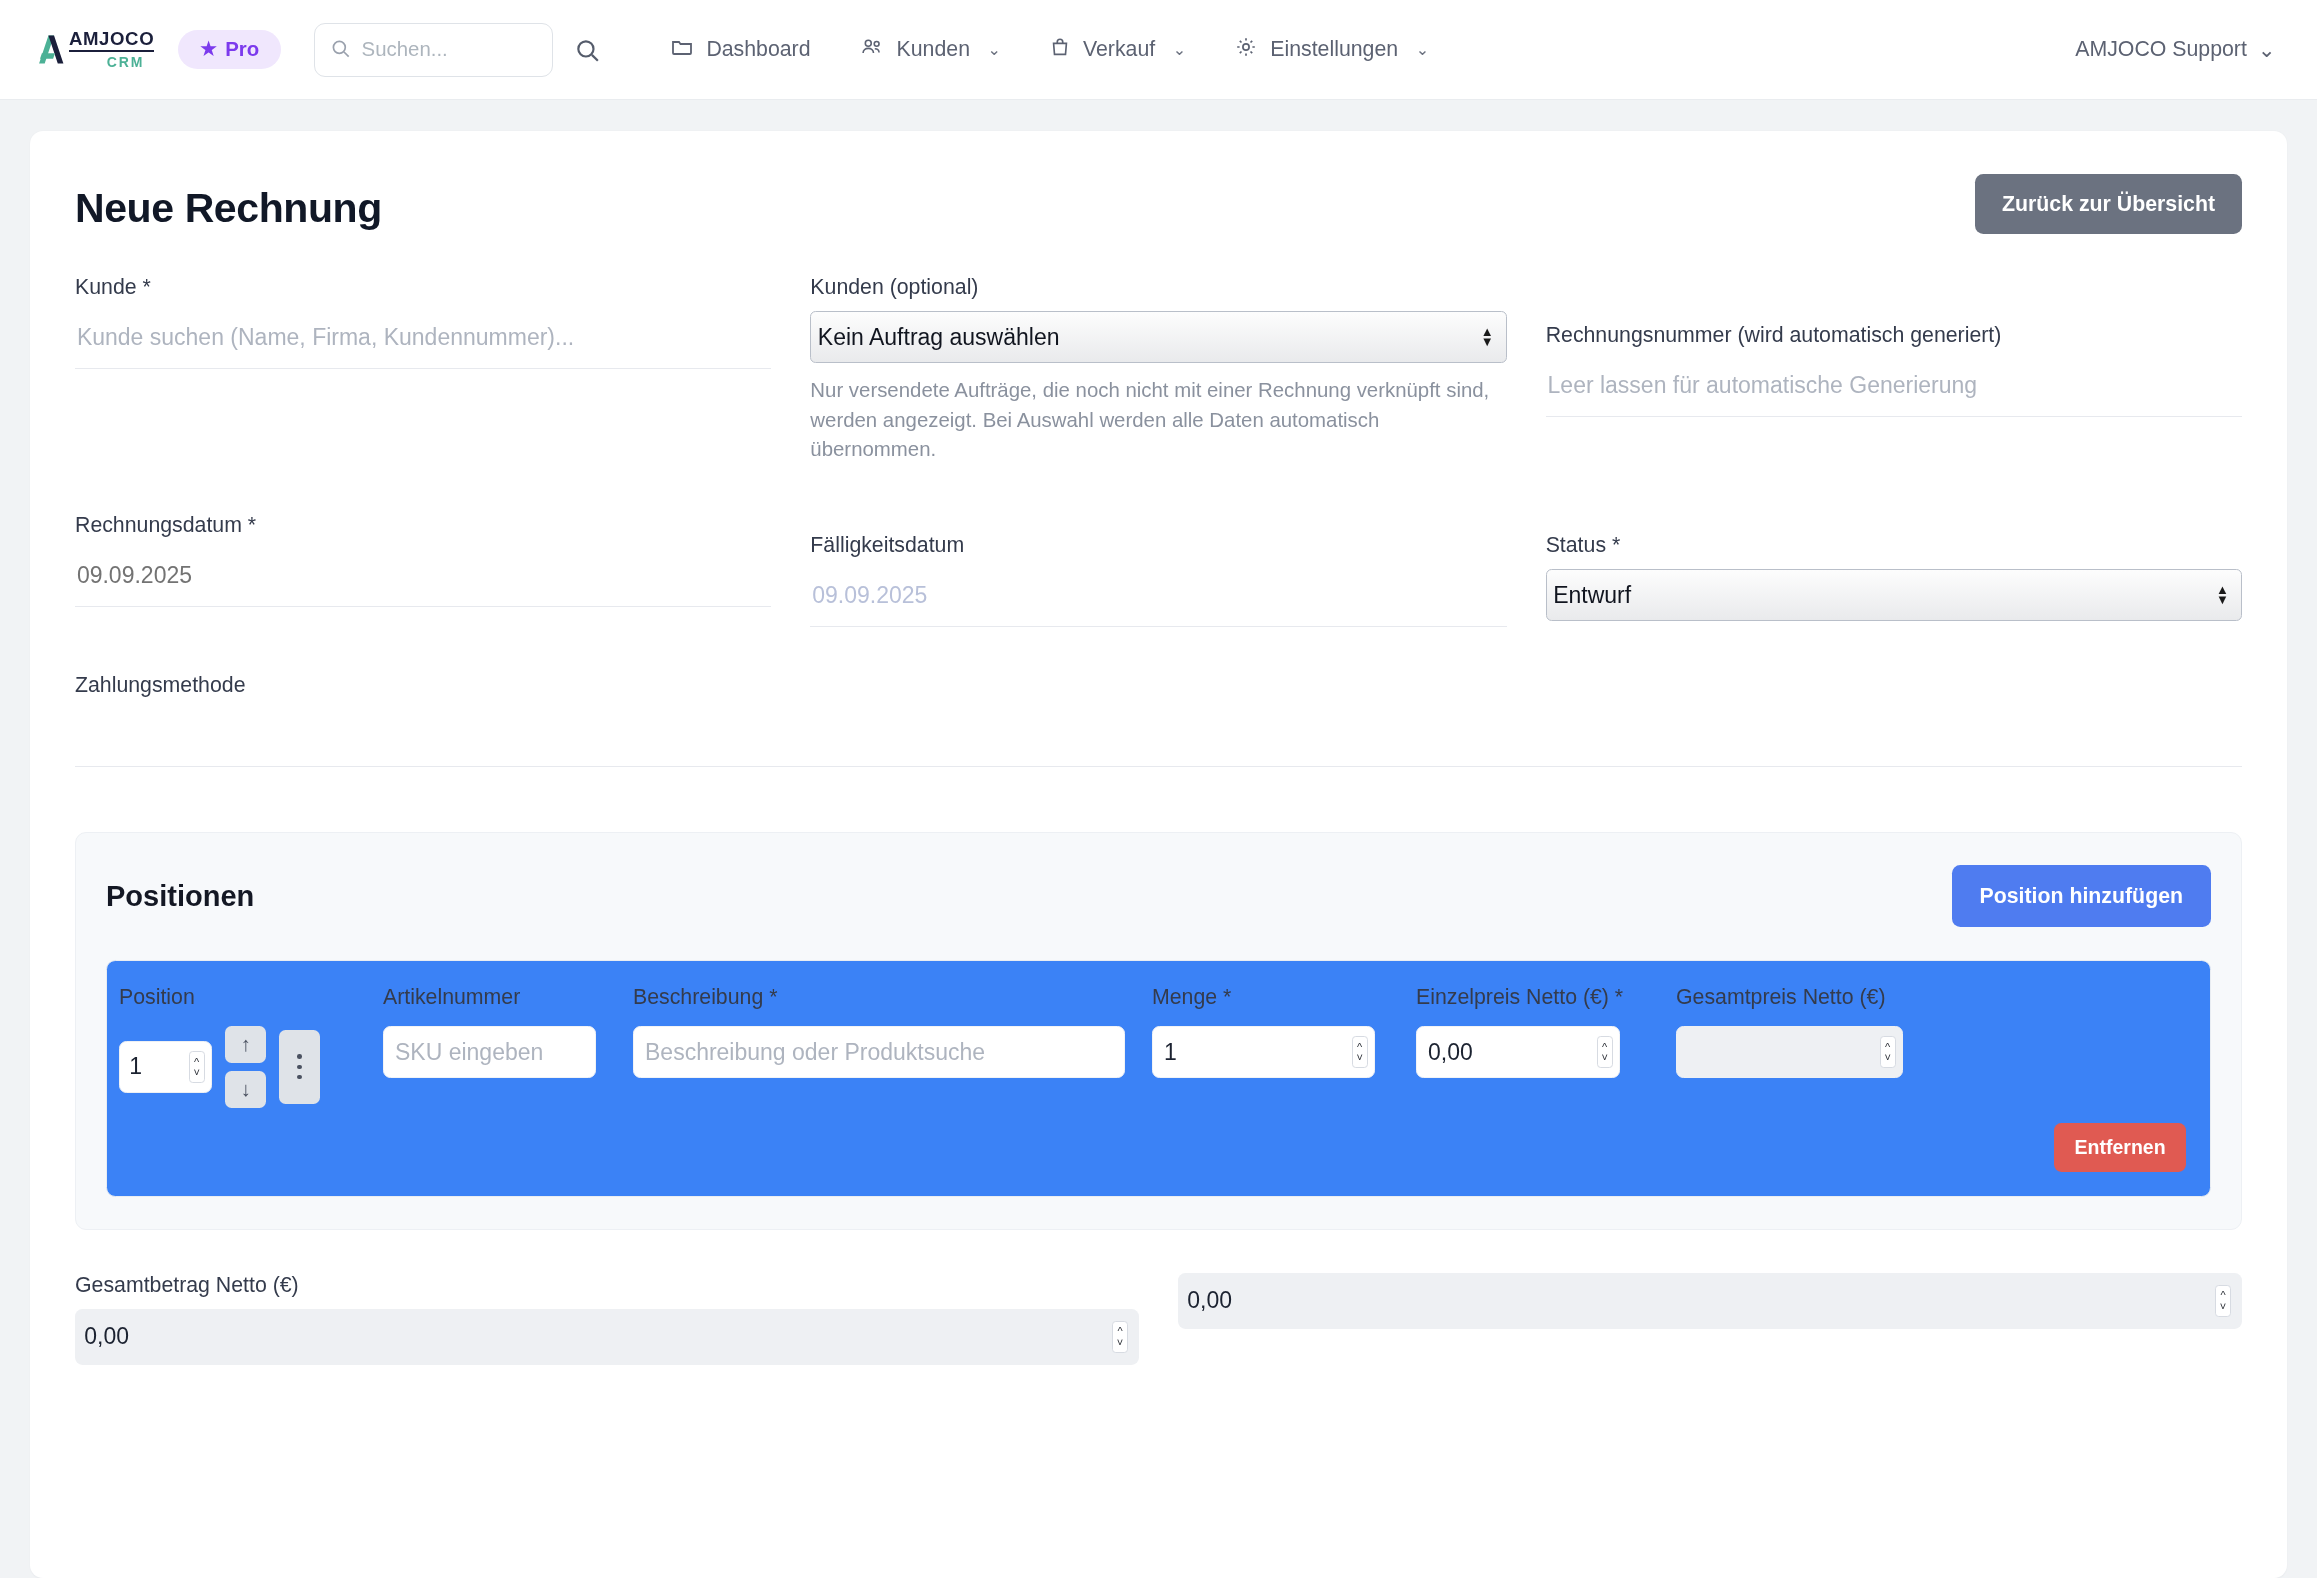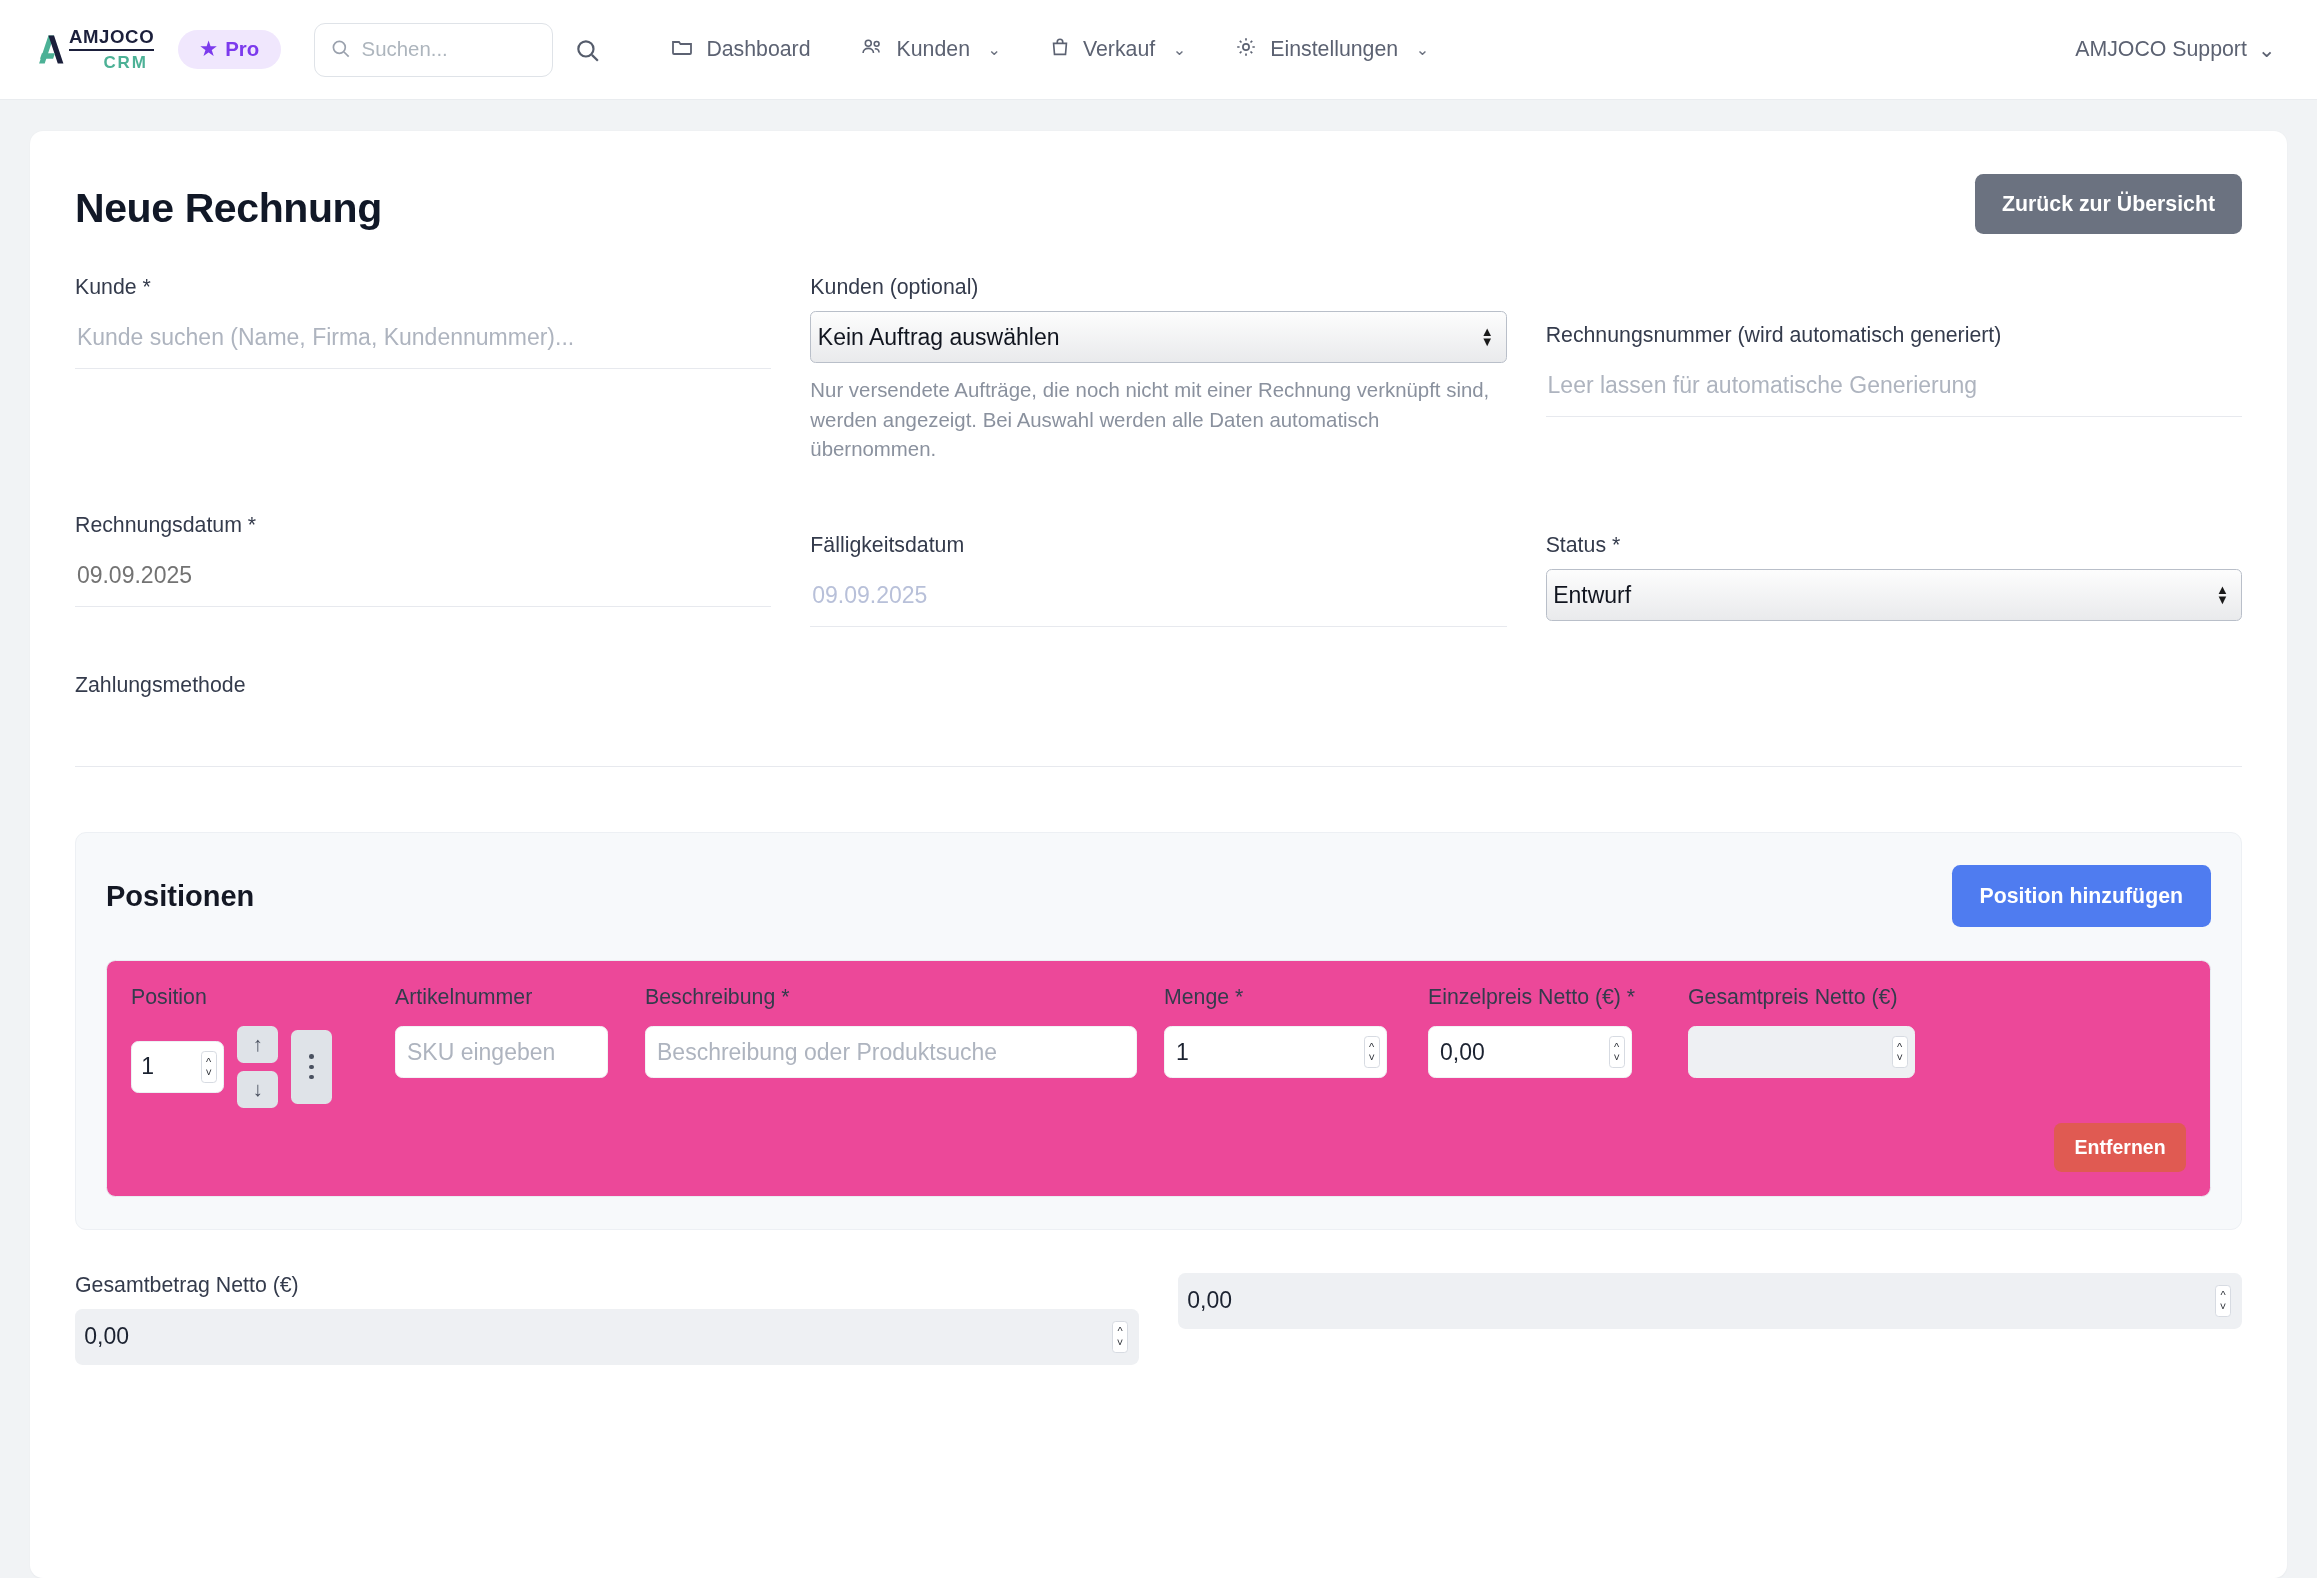--- a/index.html
+++ b/index.html
@@ -21,21 +21,21 @@
     border-bottom: 0.9px solid #e9ecef;
     position: relative;
   }
   .brand { display: flex; align-items: center; gap: 0; margin-right: 24px; }
   .brand-mark { width: 43px; height: 43px; flex: none; }
   .brand-text { display: flex; flex-direction: column; align-items: center; line-height: 1; }
   .brand-name {
     font-size: 18.6px; font-weight: bold; color: #1b1f3b;
     letter-spacing: 0.6px; border-bottom: 2.3px solid #1b1f3b; padding-bottom: 1.9px;
   }
-  .brand-sub { font-size: 17px; font-weight: bold; color: #4cb196; letter-spacing: 1.9px; margin-top: 2.8px; margin-left: 28px; }
+  .brand-sub { font-size: 14px; font-weight: bold; color: #4cb196; letter-spacing: 1.9px; margin-top: 2.8px; margin-left: 28px; }
 
   .pro-badge {
     display: inline-flex; align-items: center; gap: 8.3px;
     background: #f0e7fd; color: #7c3aed;
     border-radius: 927px; padding: 8.3px 22px;
     font-size: 20.4px; font-weight: bold;
     margin-right: 33px;
   }
   .pro-star { font-size: 18.6px; line-height: 1; }
 
@@ -147,24 +147,24 @@
     background: #f7f9fb;
     border: 0.9px solid #edf0f4;
     border-radius: 11px;
     padding: 32px 30px 32px 30px;
   }
   .pos-head { display: flex; align-items: center; justify-content: space-between; }
   .pos-title { font-size: 29px; font-weight: bold; color: #141824; }
 
   .pos-row-card {
     margin-top: 33px;
-    background: #ec4899;
+    background: #3b82f6;
     border: 0.9px solid #e9edf2;
     border-radius: 9.3px;
-    padding: 22px 24px 24px 24px;
+    padding: 22px 24px 24px 12px;
   }
   .pos-grid {
     display: grid;
     grid-template-columns: 264px 250px 519px 264px 260px 232px;
     column-gap: 0;
     align-items: start;
   }
   .col-label {
     font-size: 21.3px; color: #343b4c;
     line-height: 1.35;

